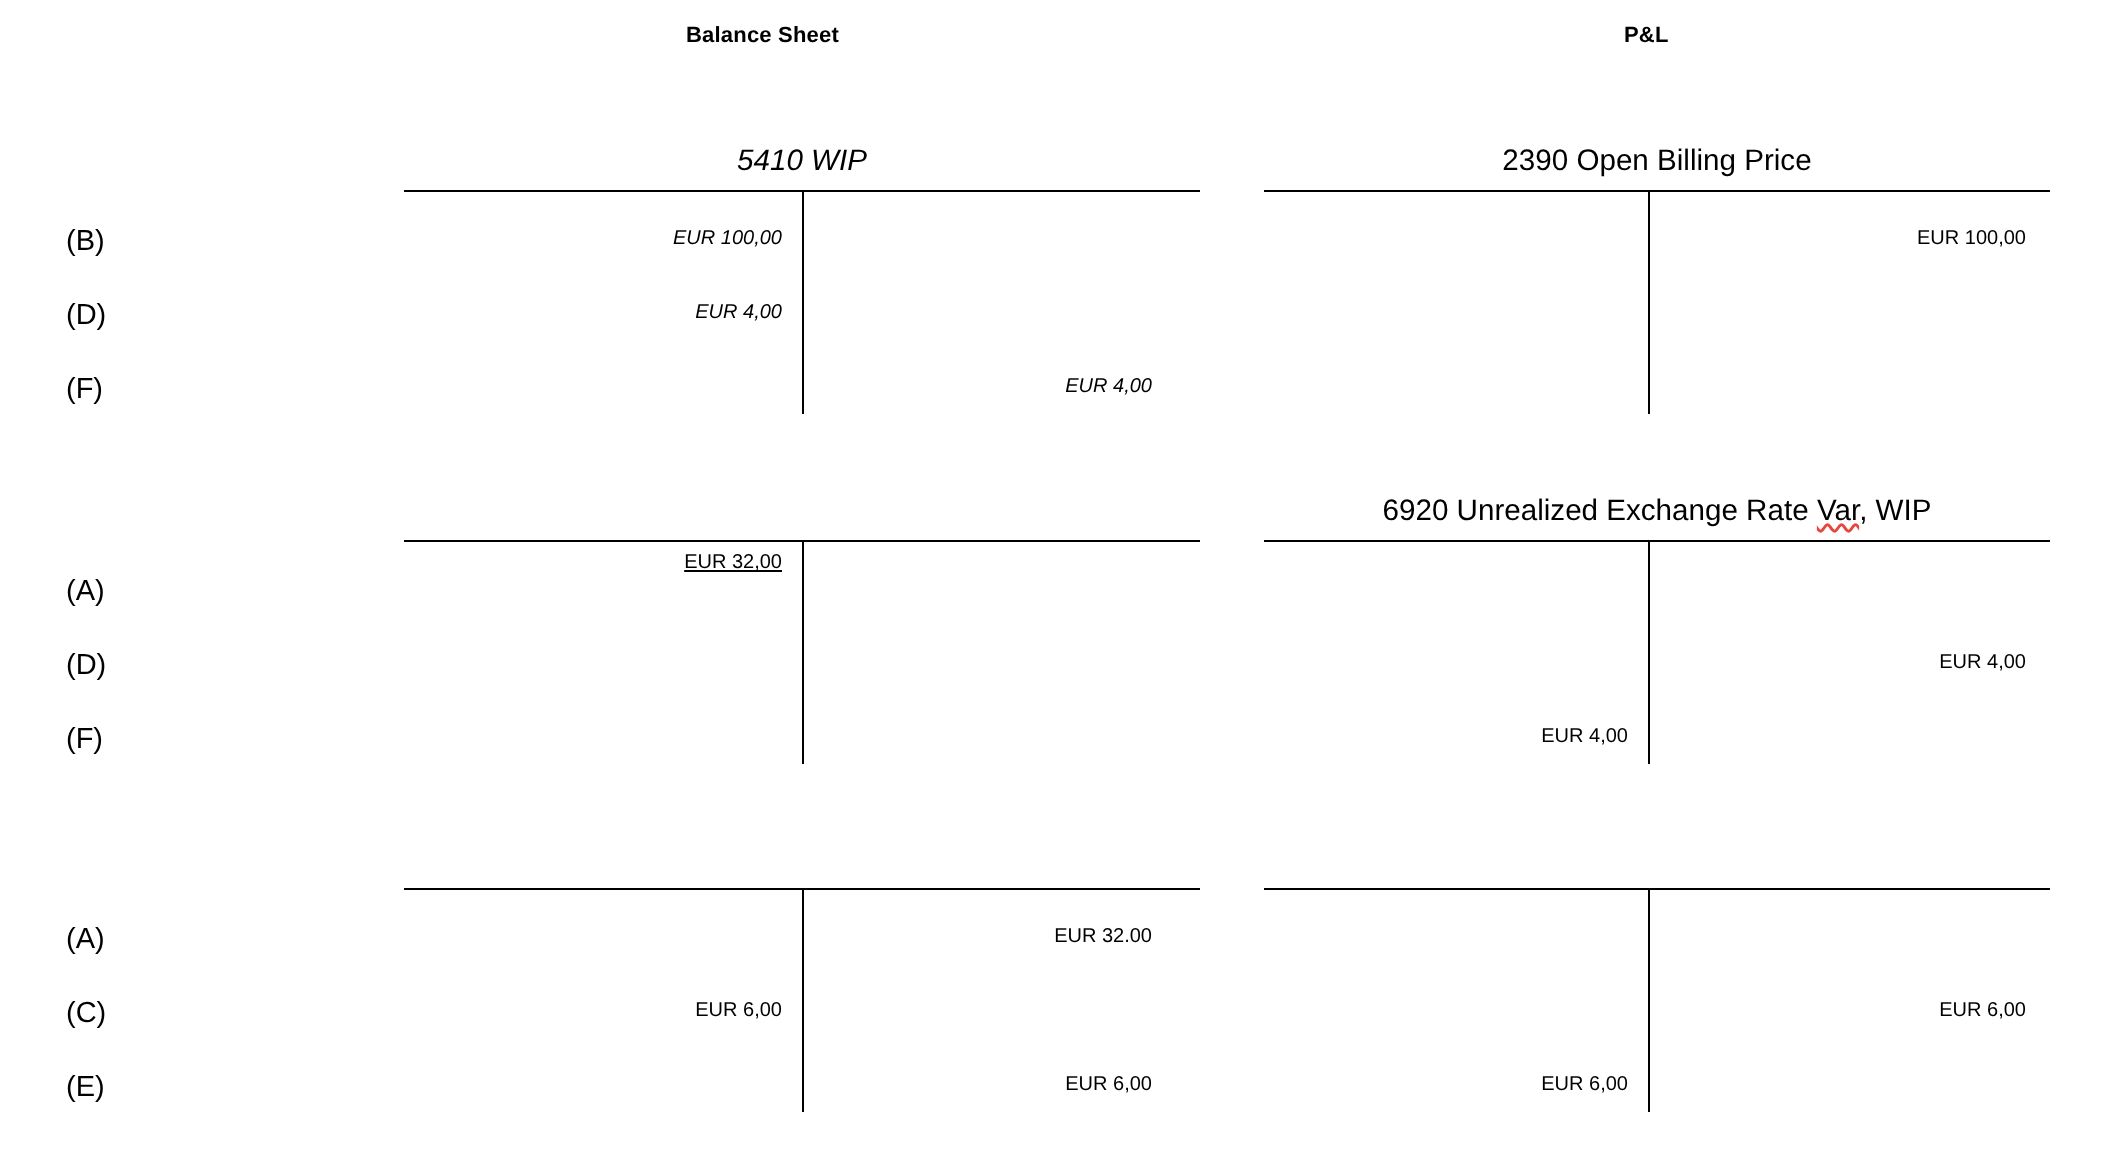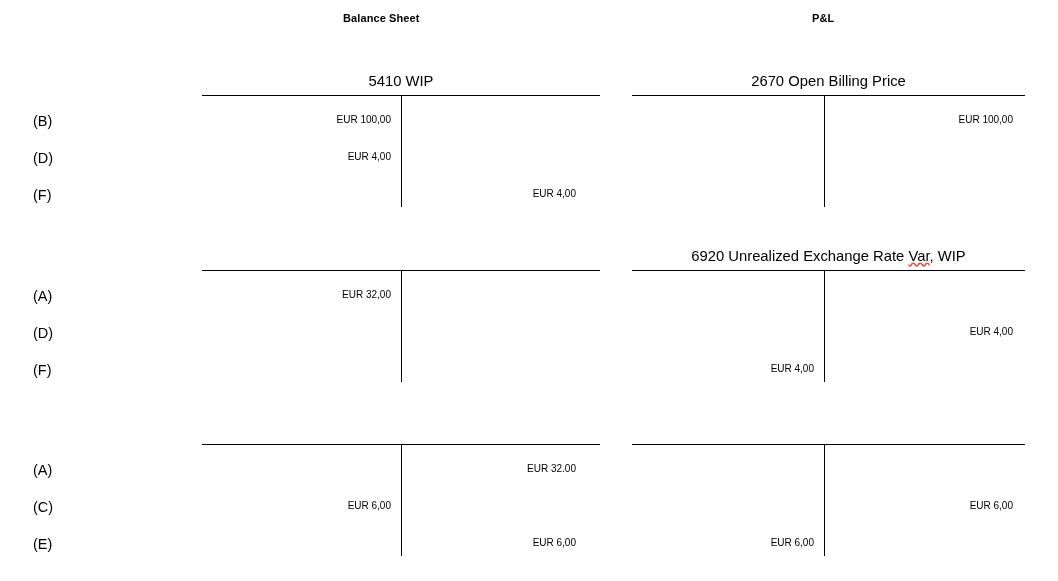--- a/index.html
+++ b/index.html
@@ -85,47 +85,47 @@
 
 <div id="canvas">
 
   <div class="col-header" id="hdr-balance-sheet">Balance Sheet</div>
   <div class="col-header" id="hdr-pl">P&amp;L</div>
 
   <div class="ref-label" style="top:113px">(B)</div>
   <div class="ref-label" style="top:150px">(D)</div>
   <div class="ref-label" style="top:187px">(F)</div>
 
-  <div class="t-account" id="acct-wip" style="left:202px; top:74px; width:398px; height:133px;">
+  <div class="t-account" id="acct-wip" style="left:202px; top:74px; width:398px; height:133px;font-style:italic;">
     <div class="t-title">5410 WIP</div>
     <div class="t-hrule" style="top:21px;"></div>
     <div class="t-vrule" style="left:199px; top:21px; height:112px;"></div>
 
     <div class="amount debit" style="left:0; top:41px; width:199px; padding-right:10px; box-sizing:border-box;">EUR 100,00</div>
     <div class="amount debit" style="left:0; top:78px; width:199px; padding-right:10px; box-sizing:border-box;">EUR 4,00</div>
     <div class="amount credit" style="left:199px; top:115px; width:187px; padding-right:12px; box-sizing:border-box;">EUR 4,00</div>
   </div>
 
   <div class="t-account" id="acct-obp" style="left:632px; top:74px; width:393px; height:133px;">
-    <div class="t-title">2670 Open Billing Price</div>
+    <div class="t-title">2390 Open Billing Price</div>
     <div class="t-hrule" style="top:21px;"></div>
     <div class="t-vrule" style="left:192px; top:21px; height:112px;"></div>
 
     <div class="amount credit" style="left:192px; top:41px; width:201px; padding-right:12px; box-sizing:border-box;">EUR 100,00</div>
   </div>
 
   <div class="ref-label" style="top:288px">(A)</div>
   <div class="ref-label" style="top:325px">(D)</div>
   <div class="ref-label" style="top:362px">(F)</div>
 
   <div class="t-account" id="acct-intl" style="left:202px; top:249px; width:398px; height:133px;">
     <div class="t-hrule" style="top:21px;"></div>
     <div class="t-vrule" style="left:199px; top:21px; height:112px;"></div>
 
-    <div class="amount debit" style="left:0; top:41px; width:199px; padding-right:10px; box-sizing:border-box;">EUR 32,00</div>
+    <div class="amount debit" style="left:0; top:28px; width:199px; padding-right:10px; box-sizing:border-box;text-decoration:underline;">EUR 32,00</div>
   </div>
 
   <div class="t-account" id="acct-6920" style="left:632px; top:249px; width:393px; height:133px;">
     <div class="t-title"><span>6920 Unrealized Exchange Rate </span><span class="squiggle">Var</span><span>, WIP</span></div>
     <div class="t-hrule" style="top:21px;"></div>
     <div class="t-vrule" style="left:192px; top:21px; height:112px;"></div>
 
     <div class="amount credit" style="left:192px; top:78px; width:201px; padding-right:12px; box-sizing:border-box;">EUR 4,00</div>
     <div class="amount debit" style="left:0; top:115px; width:192px; padding-right:10px; box-sizing:border-box;">EUR 4,00</div>
   </div>

